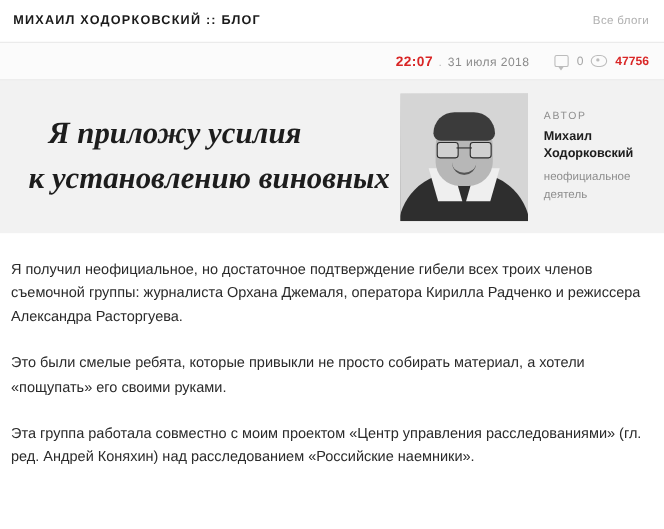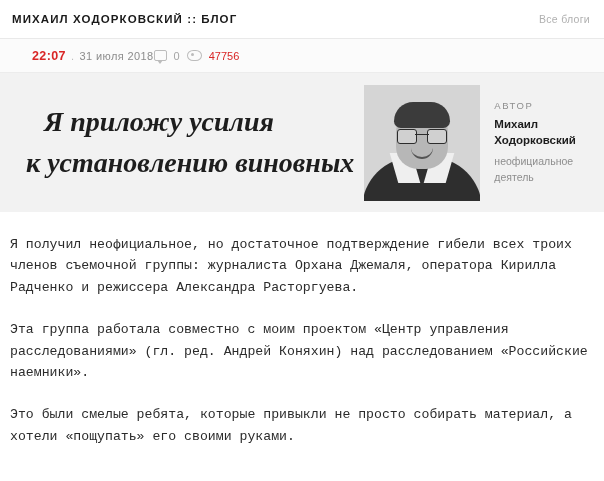--- a/index.html
+++ b/index.html
@@ -40,24 +40,25 @@
     letter-spacing: .3px;
     white-space: nowrap;
   }
 
   
   .meta-bar {
     height: 34px;
     border-top: 1px solid #e9e9e9;
     display: flex;
     align-items: center;
-    justify-content: flex-start;
-    padding: 0 14px 0 32px;
+    justify-content: flex-end;
+    padding: 0 14px 0 18px;
     box-sizing: border-box;
     background: #fbfbfb;
+    gap: 23px;
   }
   .meta-left {
     display: flex;
     align-items: baseline;
     gap: 5px;
     font-size: 11px;
     letter-spacing: .4px;
   }
   .meta-time {
     color: #d92626;
@@ -102,21 +103,21 @@
     vertical-align: middle;
   }
   .icon-eye:after {
     content: "";
     position: absolute;
     width: 3px; height: 3px;
     background: #bcbcbc;
     border-radius: 50%;
     left: 3.5px; top: 1.5px;
   }
-  .count-views { color: #d92626; }
+  .count-views { color: #d92626; font-weight: bold; }
 
   
   .hero {
     position: relative;
     height: 140px;
     background: #f2f2f2;
     border-top: 1px solid #ececec;
     box-sizing: border-box;
     display: flex;
     align-items: center;
@@ -262,21 +263,20 @@
   
   .article {
     padding: 22px 12px 0 10px;
     box-sizing: border-box;
   }
   .article p {
     margin: 0 0 21px 0;
     font-size: 13.2px;
     line-height: 1.62;
     color: #2b2b2b;
-    font-family: Liberation Mono, monospace;
   }
 </style>
 </head>
 <body>
 
 <div class="site-header">
   <div class="brand">МИХАИЛ ХОДОРКОВСКИЙ :: БЛОГ</div>
   <div class="all-blogs">Все блоги</div>
 </div>
 
@@ -321,15 +321,15 @@
     </div>
     <div class="author-role">
       <div>неофициальное</div>
       <div>деятель</div>
     </div>
   </div>
 </div>
 
 <div class="article">
   <p>Я получил неофициальное, но достаточное подтверждение гибели всех троих членов съемочной группы: журналиста Орхана Джемаля, оператора Кирилла Радченко и режиссера Александра Расторгуева.</p>
+  <p>Это были смелые ребята, которые привыкли не просто собирать материал, а хотели «пощупать» его своими руками.</p>
   <p>Эта группа работала совместно с моим проектом «Центр управления расследованиями» (гл. ред. Андрей Коняхин) над расследованием «Российские наемники».</p>
-  <p>Это были смелые ребята, которые привыкли не просто собирать материал, а хотели «пощупать» его своими руками.</p>
 </div>
 
 </body></html>

